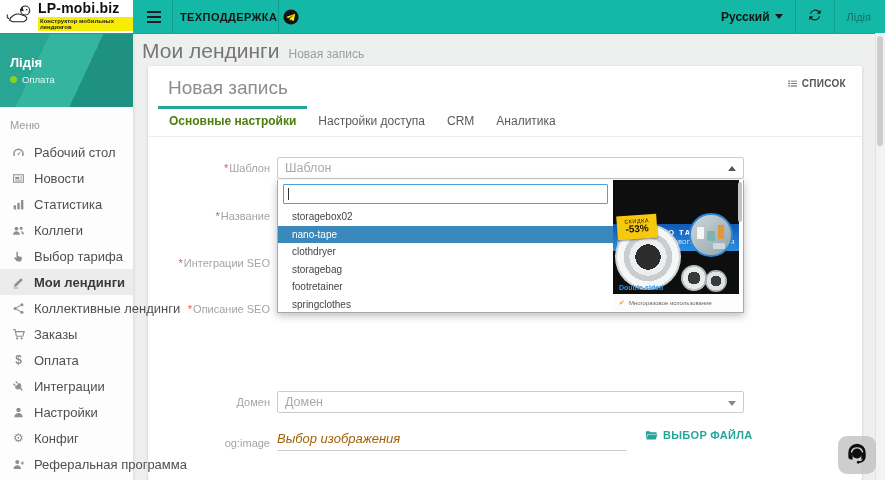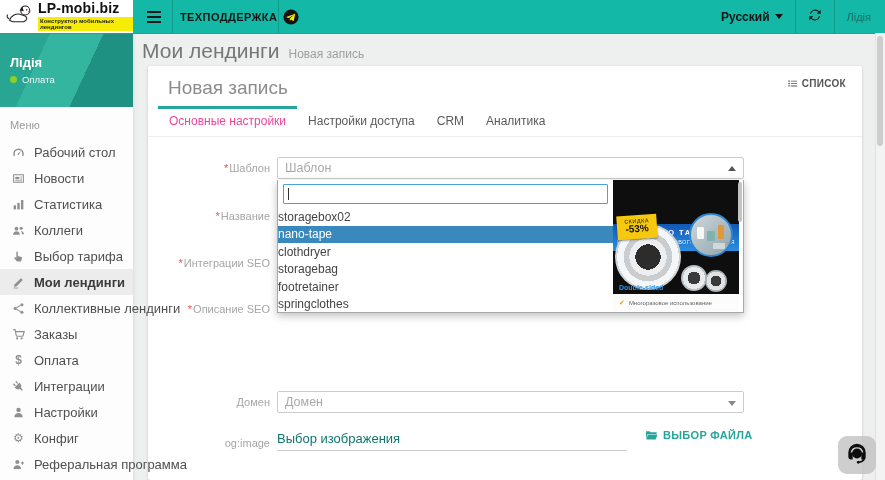--- a/index.html
+++ b/index.html
@@ -47,36 +47,36 @@
   .page-breadcrumb{font-size:12px;color:#9e9e9e;}
 
   .card{position:absolute;left:148px;top:66px;width:714px;height:414px;background:#fff;border-radius:2px;box-shadow:0 1px 3px rgba(0,0,0,.18);z-index:10;}
   .card-title{position:absolute;left:20px;top:11px;font-size:19px;color:#8c8c8c;}
   .list-btn{position:absolute;right:12px;top:9px;display:flex;align-items:center;gap:4px;cursor:pointer;padding:3px 4px;}
   .list-btn svg{width:11px;height:11px;fill:#555;}
   .list-btn span{font-size:10px;font-weight:bold;color:#555;letter-spacing:.3px;}
 
   .tabs{position:absolute;left:0;top:40px;width:714px;height:31px;display:flex;padding-left:10px;box-sizing:border-box;border-bottom:1px solid #ededed;}
   .tab{position:relative;display:flex;align-items:center;padding:0 11px;font-size:12px;color:#5a5a5a;cursor:pointer;white-space:nowrap;}
-  .tab.active{font-weight:normal;color:#ec4899;}
+  .tab.active{font-weight:bold;color:#4d7c0f;}
   .tab.active::before{content:"";position:absolute;left:0;top:0;width:100%;height:3px;background:#26a69a;}
 
   .form-label{position:absolute;left:0;width:122px;text-align:right;font-size:11px;color:#a5a5a5;}
   .req{color:#e2574c;margin-right:1px;}
   .sel{position:absolute;left:129px;width:467px;height:22px;border:1px solid #ccc;border-radius:2px;background:#fff;box-sizing:border-box;display:flex;align-items:center;cursor:pointer;}
   .sel .ph{margin-left:7px;font-size:12.5px;color:#a9a9a9;}
   .arr-up{position:absolute;right:7px;top:8px;width:0;height:0;border-left:4px solid transparent;border-right:4px solid transparent;border-bottom:5px solid #555;}
   .arr-dn{position:absolute;right:7px;top:9px;width:0;height:0;border-left:4px solid transparent;border-right:4px solid transparent;border-top:5px solid #888;}
 
   
   .dd{position:absolute;left:129px;top:114px;width:467px;height:133px;background:#fff;border:1px solid #a9a9a9;border-top:none;box-sizing:border-box;box-shadow:0 3px 8px rgba(0,0,0,.25);z-index:25;}
   .dd-search{position:absolute;left:5px;top:4px;width:325px;height:20px;border:1px solid #4aa3d8;border-radius:1px;box-sizing:border-box;background:#fff;}
   .caret{position:absolute;left:4px;top:3px;width:1px;height:12px;background:#333;}
   .opts{position:absolute;left:0;top:28px;width:335px;}
-  .opt{height:17.5px;display:flex;align-items:center;padding-left:0;font-size:12px;color:#444;cursor:pointer;text-align:right;}
+  .opt{height:17.5px;display:flex;align-items:center;padding-left:14px;font-size:10px;color:#444;cursor:pointer;text-align:right;}
   .opt.hl{background:#3a89bd;color:#fff;}
   .dd-sb{position:absolute;right:1px;top:2px;width:4px;height:40px;background:#c4c4c4;border-radius:2px;}
 
   
   .pv{position:absolute;left:335px;top:0;width:126px;height:131px;background:#0e0e0e;overflow:hidden;}
   .pv-head{position:absolute;left:0;top:0;width:126px;height:27px;background:linear-gradient(180deg,#1257b5 0%,#2b8fe0 100%);text-align:center;margin-top:44px;}
   .pv-title{margin-top:4px;font-size:7.5px;font-weight:bold;color:#fff;letter-spacing:1.5px;}
   .pv-sub{margin-top:2px;font-size:5.5px;color:#eaf4ff;letter-spacing:.4px;}
   .pv-badge{position:absolute;left:4px;top:35px;width:40px;height:24px;background:#f6c90e;transform:rotate(-4deg);text-align:center;box-shadow:0 1px 2px rgba(0,0,0,.4);}
   .pv-badge .b1{font-size:5.5px;color:#111;margin-top:3px;letter-spacing:.5px;}
@@ -86,21 +86,21 @@
   .tape-s2{position:absolute;left:92px;top:90px;width:22px;height:22px;border-radius:50%;background:radial-gradient(circle,#3a3a3a 0 35%,#dfe3e4 35% 60%,#aab0b4 60%);}
   .pv-inset{position:absolute;left:76px;top:33px;width:44px;height:44px;border-radius:50%;border:2px solid #2e86d3;background:linear-gradient(135deg,#cfd8db 0%,#8fa3ab 100%);box-sizing:border-box;overflow:hidden;}
   .pv-inset i{position:absolute;display:block;border-radius:1px;}
   .pv-cap{position:absolute;left:6px;top:104px;font-size:7px;font-weight:bold;color:#2196f3;}
   .pv-foot{position:absolute;left:0;top:114px;width:126px;height:17px;background:#fcfcfc;display:flex;align-items:center;gap:4px;padding-left:6px;box-sizing:border-box;}
   .pv-check{font-size:7px;color:#f0a11a;}
   .pv-feature{font-size:6px;color:#666;}
 
   
   .underline-input{position:absolute;left:129px;top:360px;width:350px;height:24px;border-bottom:1px solid #ccc;display:flex;align-items:center;cursor:text;}
-  .underline-input .ph{font-size:13px;color:#0f766e;}
+  .underline-input .ph{font-size:13px;color:#a16207;font-style:italic;}
   .file-btn{position:absolute;left:497px;top:363px;display:flex;align-items:center;gap:5px;cursor:pointer;}
   .file-btn svg{width:13px;height:11px;fill:#26a69a;}
   .file-btn span{font-size:11px;font-weight:bold;color:#26a69a;letter-spacing:.3px;}
 
   
   .page-sb{position:absolute;right:0;top:33px;width:9px;height:447px;background:#f3f3f3;border-left:1px solid #e2e2e2;z-index:50;}
   .page-sb .thumb{position:absolute;left:1px;top:3px;width:6px;height:110px;background:#cdcdcd;border-radius:3px;}
   .support-widget{position:absolute;left:838px;top:436px;width:38px;height:38px;border-radius:9px;background:rgba(190,190,190,.75);display:flex;align-items:center;justify-content:center;cursor:pointer;z-index:60;}
   .tg-icon svg{display:block;}
 </style>

